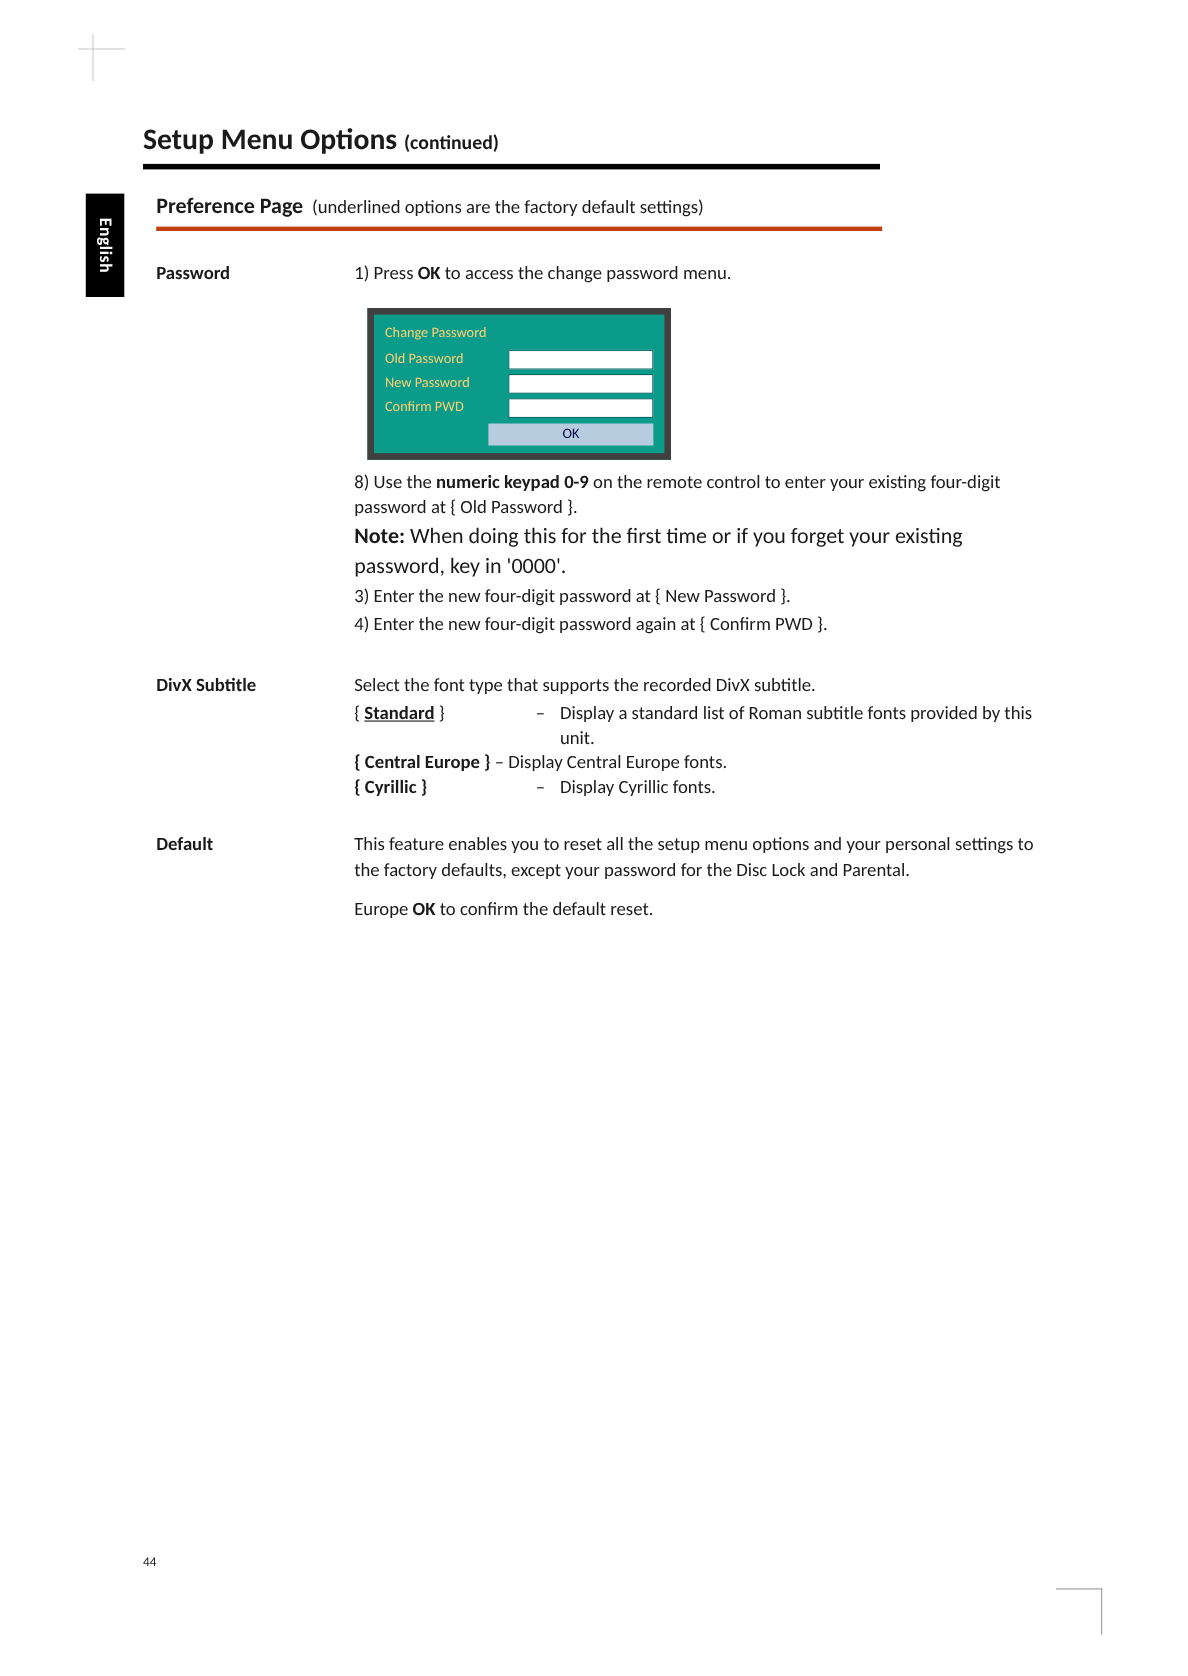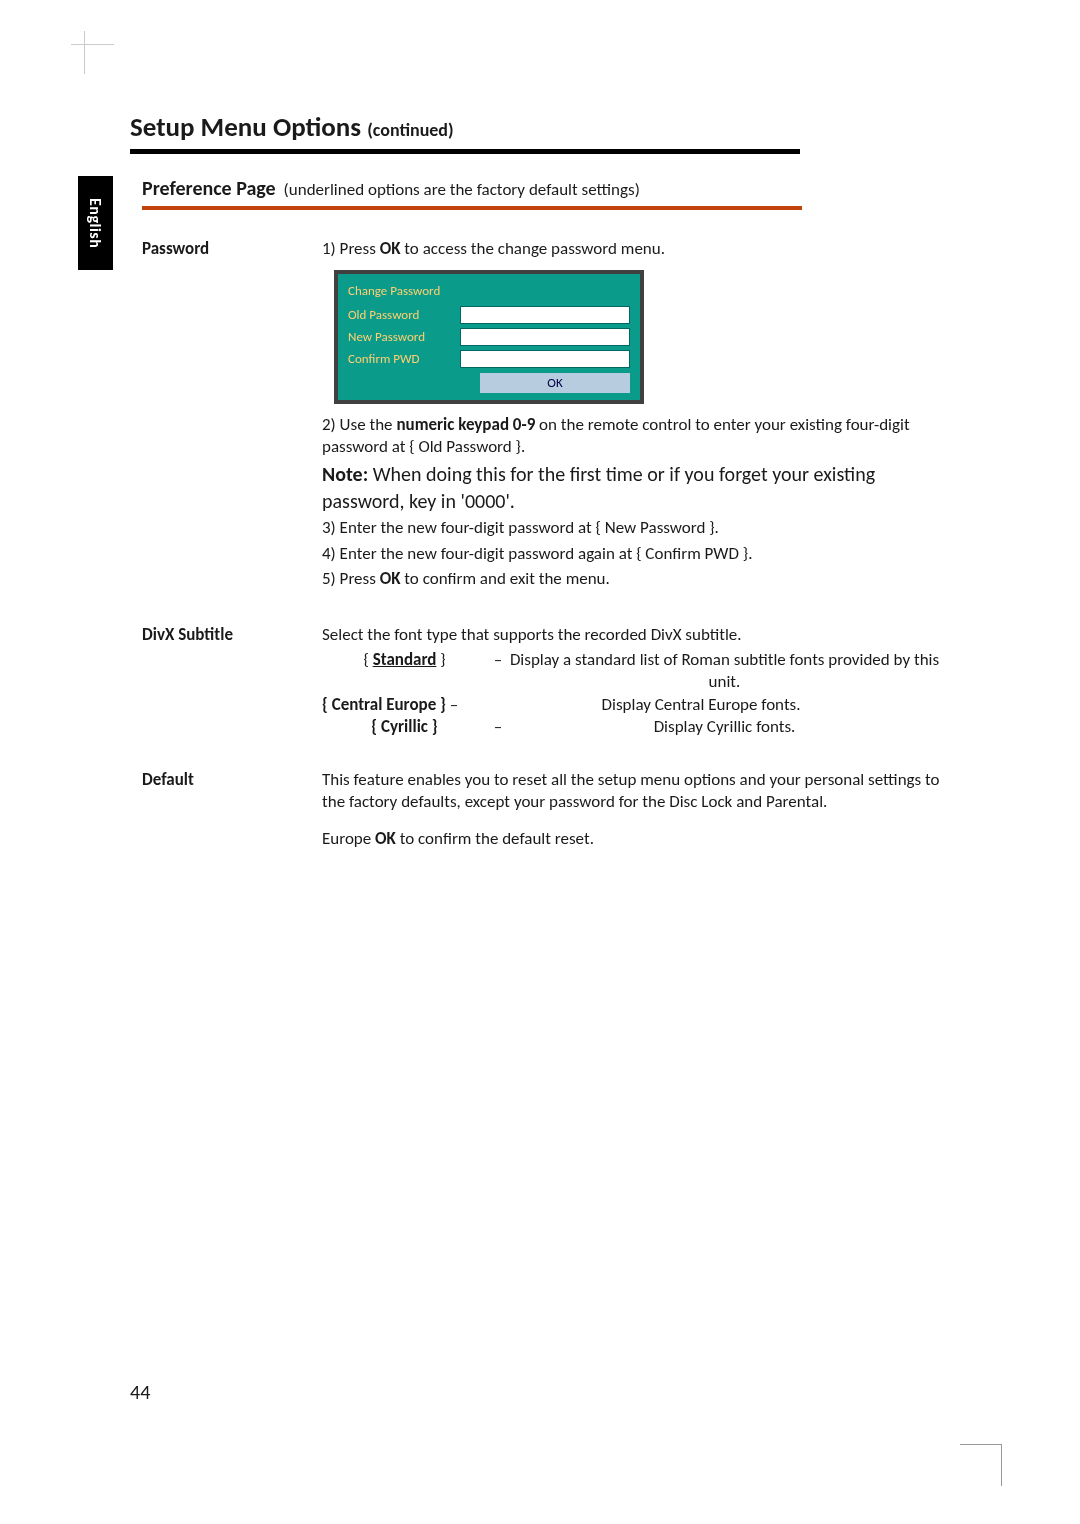--- a/index.html
+++ b/index.html
@@ -71,54 +71,54 @@
       font-size: 17px;
     }
     .row .body {
       flex: 1;
       font-size: 17px;
       line-height: 1.32;
     }
     .row .body p { margin-bottom: 3px; }
 
     .dialog {
-      width: 310px;
-      margin: 10px auto 10px 12px;
+      width: 276px;
+      margin: 20px auto 10px 12px;
       background: #0a9b8a;
-      border:4px solid #404040;
+      border:6px solid #404040;
       font-size: 13px;
       padding: 4px 0;
     }
     .dialog .title { color:#ffd070; padding:4px 10px;}
     .dialog .drow { display:flex; align-items:flex-end; padding: 2px 10px; gap:4px; }
     .dialog .drow .dl { color:#ffd070; width:108px; }
     .dialog .drow .fld {
       flex:1; height:18px; background:#fff; border:1px solid #066;
     }
     .dialog .okrow { display:flex; justify-content:flex-end; padding: 3px 10px; }
     .dialog .okbtn {
       width: 150px; height:20px; background:#b8cce0;
       display:flex; align-items:center; justify-content:center;
       color:#004;
       font-size: 13px;
     }
 
-    .opt-row { display:flex;text-align:center; }
+    .opt-row { display:flex; }
     .opt-row .oleft { width:165px; }
     .opt-row .dash { width:22px; }
     .opt-row .oright { flex:1; }
     .underline { text-decoration: underline; }
 
     .note { font-size: 20px; }
 
     .page-num {
       position: absolute;
       left: 130px;
-      bottom: 120px;
-      font-size: 20px;
+      bottom: 96px;
+      font-size: 12px;
     }
 
     b { font-weight: bold; }
   </style>
 </head>
 <body>
 
 <div class="crop-tl"></div>
 <div class="crop-br">
     <div class="v"></div>
@@ -160,30 +160,27 @@
         <div class="drow">
           <div class="dl">Confirm PWD</div>
           <div class="fld"></div>
         </div>
         <div class="okrow">
           <div class="okbtn">OK</div>
         </div>
       </div>
 
       <p>
-        <span>2)  Use the </span><b>numeric keypad 0-9</b><span> on the remote control to enter your existing four-digit password at { Old Password }.</span>
+        <span>8)  Use the </span><b>numeric keypad 0-9</b><span> on the remote control to enter your existing four-digit password at { Old Password }.</span>
       </p>
       <p class="note">
         <b>Note:</b><span>  When doing this for the first time or if you forget your existing password, key in '0000'.</span>
       </p>
       <p>3)  Enter the new four-digit password at { New Password }.</p>
       <p>4)  Enter the new four-digit password again at { Confirm PWD }.</p>
-      <p>
-        <span>5)  Press </span><b>OK</b><span> to confirm and exit the menu.</span>
-      </p>
     </div>
   </div>
 
   <div class="row">
     <div class="label">DivX Subtitle</div>
     <div class="body">
       <p>Select the font type that supports the recorded DivX subtitle.</p>
       <div class="opt-row">
         <div class="oleft">
           <span>{ </span><b class="underline">Standard</b><span> }</span>

